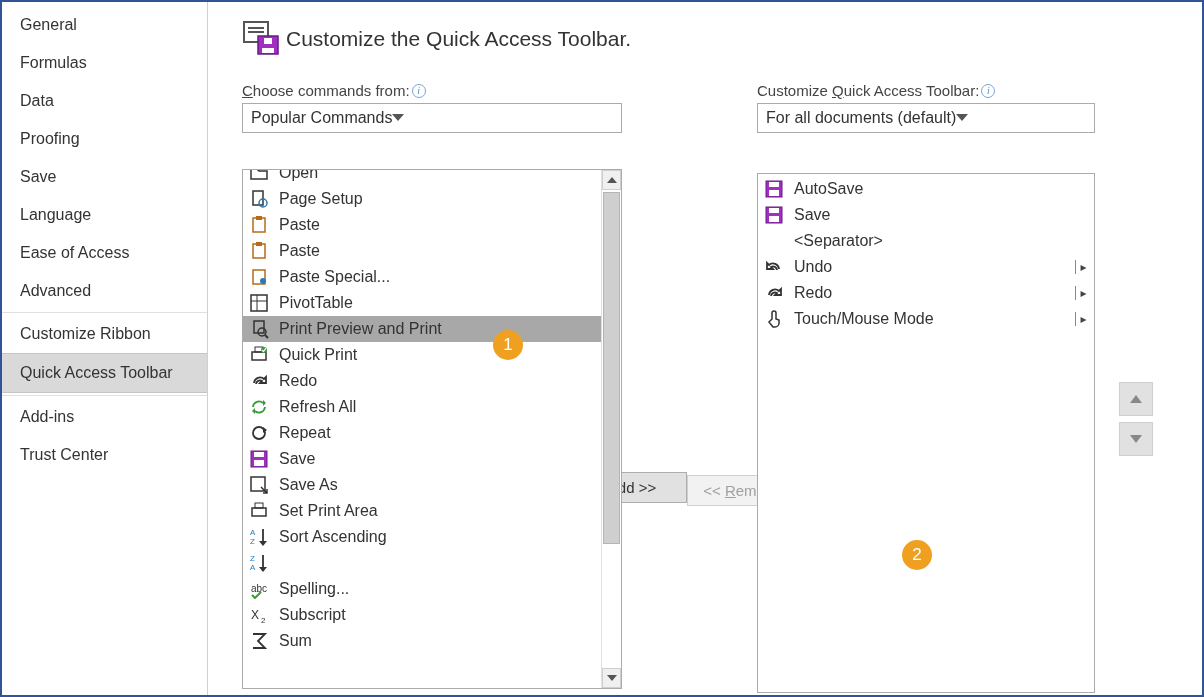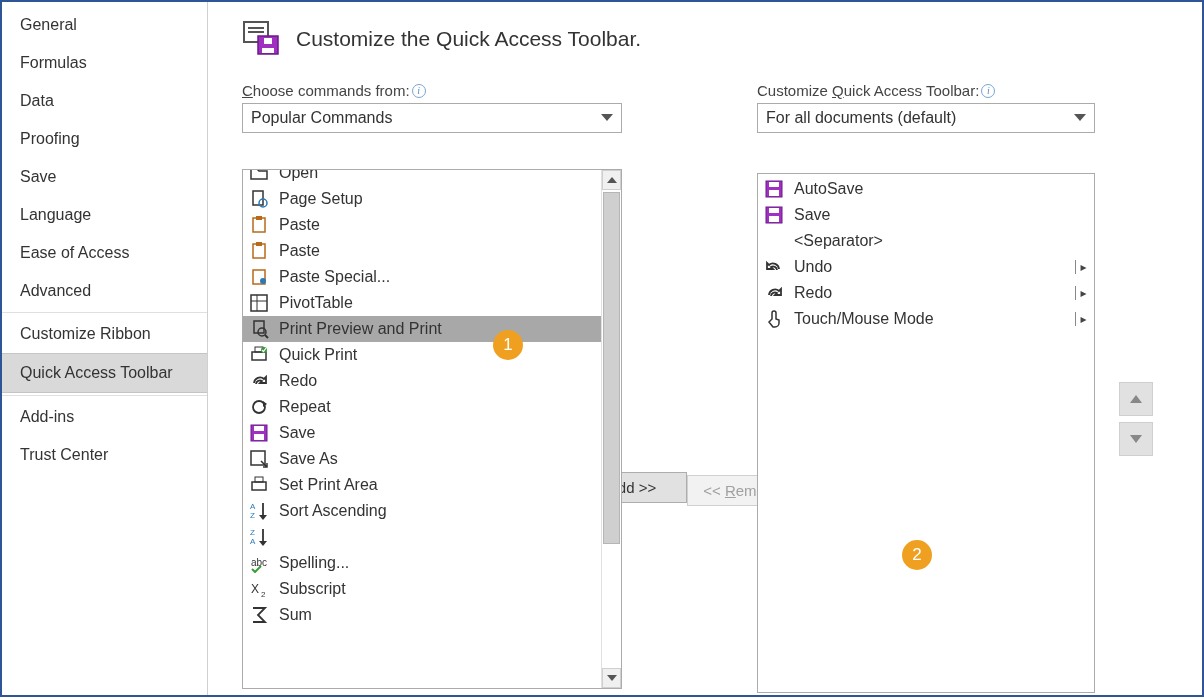--- a/index.html
+++ b/index.html
@@ -3,30 +3,30 @@
 <meta charset="utf-8">
 <style>
 * { box-sizing: border-box; margin: 0; padding: 0; }
 body { font-family: "Segoe UI", Tahoma, sans-serif; font-size: 15px; color: #333; background: #fff; }
 .wrap { display: flex; border: 2px solid #2f5597; width: 1204px; height: 697px; }
 .sidebar { width: 205px; background: #fff; padding-top: 4px; }
 .sidebar-item { padding: 10px 18px; cursor: pointer; color: #333; font-size: 16px; }
 .sidebar-item.active { background: #d9d9d9; border-top: 1px solid #c5c5c5; border-bottom: 1px solid #c5c5c5; }
 .sidebar-div { border-top: 1px solid #e0e0e0; margin: 2px 0; }
 .main { flex: 1; border-left: 1px solid #d0d0d0; padding: 18px 24px 0 34px; position: relative; }
-.title-row { display: flex; align-items: center; gap: 14px; margin-bottom: 24px; }
+.title-row { display: flex; align-items: center; gap: 4px; margin-bottom: 24px; }
 .title-row svg { flex-shrink: 0; }
 .title-text { font-size: 21px; color: #333; }
 .cols { display: flex; gap: 0; position: relative; }
 .col { display: flex; flex-direction: column; }
 .col-left { width: 380px; }
 .col-mid { width: 130px; display:flex; flex-direction:row; align-items:center; justify-content:center; padding-top: 200px;}
 .col-right { width: 338px; margin-left: 5px;}
 .label-row { margin-bottom: 4px; font-size: 15px; color: #444; display:flex; align-items:center; gap:2px;}
-.select { border: 1px solid #ababab; padding: 5px 8px; font-size: 16px; display: flex; justify-content: space-between; align-items: center; cursor: pointer; background:#fff;}
+.select { border: 1px solid #ababab; padding: 5px 8px; font-size: 16px; display: flex; justify-content: flex-start; align-items: center; cursor: pointer; background:#fff;}
 .listbox { margin-top: 36px; border: 1px solid #ababab; height: 520px; position: relative; overflow: hidden; background:#fff;}
 .listbox-r { margin-top: 40px; border: 1px solid #ababab; height: 520px; position: relative; background:#fff;}
 .list-inner { position: relative; }
 .cmd { display: flex; align-items: center; padding: 2px 6px 2px 4px; cursor: pointer; height: 26px;}
 .cmd.selected { background: #a8a8a8; }
 .cmd-icon { width: 24px; height: 22px; display:flex; align-items:center; justify-content:center; flex-shrink:0; }
 .cmd-label { margin-left: 8px; font-size: 16px; flex:1; white-space:nowrap; overflow:hidden;}
 .cmd-submenu { width:14px; text-align:center; font-size:12px; color:#444; }
 .scrollbar { position:absolute; right:0; top:0; bottom:0; width:20px; background:#fff; border-left:1px solid #e0e0e0;}
 .scroll-btn { height:20px; background:#f0f0f0; border:1px solid #cfcfcf; display:flex; align-items:center; justify-content:center; cursor:pointer;}
@@ -176,20 +176,31 @@
                   <svg width="20" height="20" viewBox="0 0 20 20">
                     <path d="M5 12a6 6 0 0 1 10-4l2-2v6h-6l2-2a4 4 0 0 0-6 3" fill="none" stroke="#333" stroke-width="1.8"></path>
                   </svg>
                 </span>
                 <span class="cmd-label">Redo</span>
                 <span class="cmd-submenu"><span style="border-left:1px solid #888;padding-left:4px;">▸</span></span>
               </div>
               <div class="cmd">
                 <span class="cmd-icon">
                   <svg width="20" height="20" viewBox="0 0 20 20">
+                    <path d="M4 10a6 6 0 0 1 10-4" fill="none" stroke="#3a9a3a" stroke-width="1.8"></path>
+                    <path d="M16 10a6 6 0 0 1-10 4" fill="none" stroke="#3a9a3a" stroke-width="1.8"></path>
+                    <polygon points="14,3 17,6 14,9" fill="#3a9a3a"></polygon>
+                    <polygon points="6,17 3,14 6,11" fill="#3a9a3a"></polygon>
+                  </svg>
+                </span>
+                <span class="cmd-label">Refresh All</span>
+              </div>
+              <div class="cmd">
+                <span class="cmd-icon">
+                  <svg width="20" height="20" viewBox="0 0 20 20">
                     <circle cx="10" cy="10" r="6" fill="none" stroke="#333" stroke-width="1.8"></circle>
                     <polygon points="14,4 18,7 14,10" fill="#333"></polygon>
                   </svg>
                 </span>
                 <span class="cmd-label">Repeat</span>
               </div>
               <div class="cmd">
                 <span class="cmd-icon">
                   <svg width="20" height="20" viewBox="0 0 20 20">
                     <rect x="2" y="2" width="16" height="16" fill="#a030c0" stroke="#6a1a8a"></rect>

